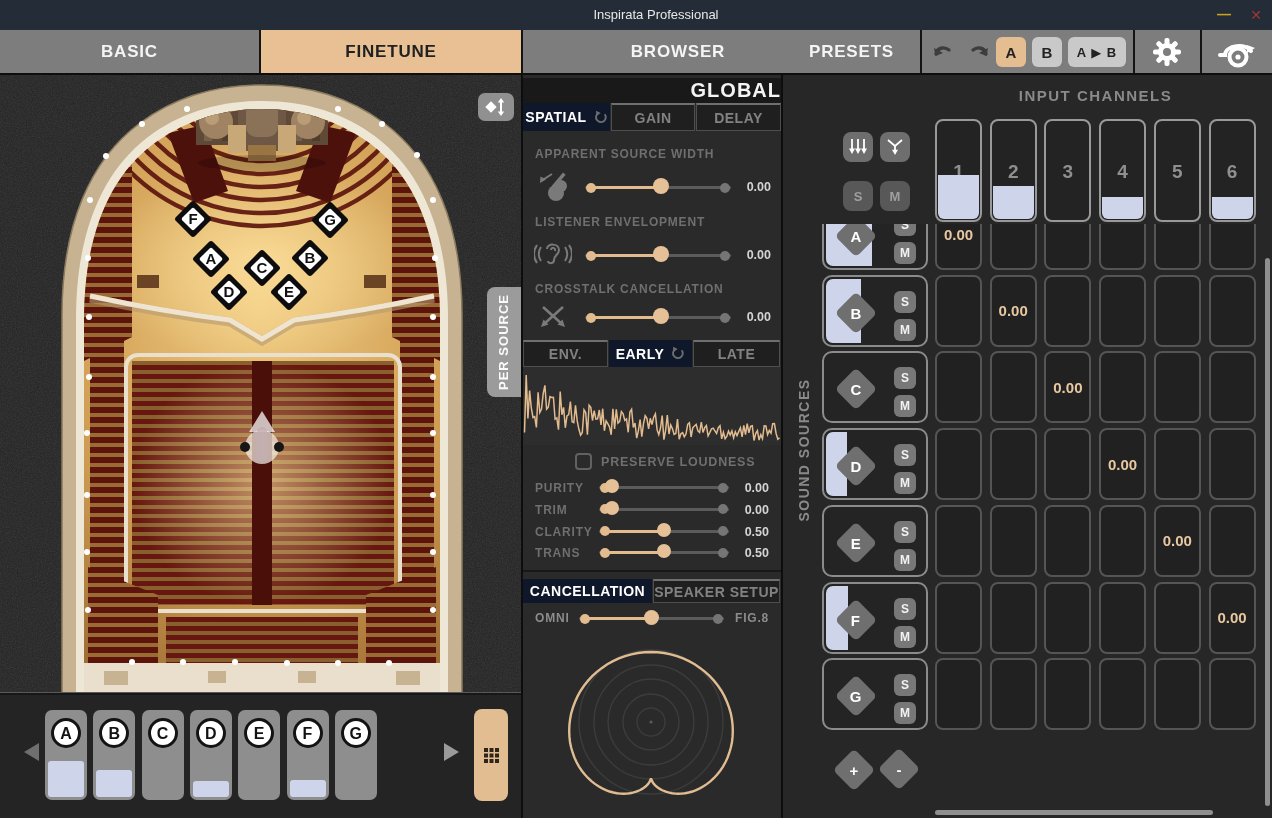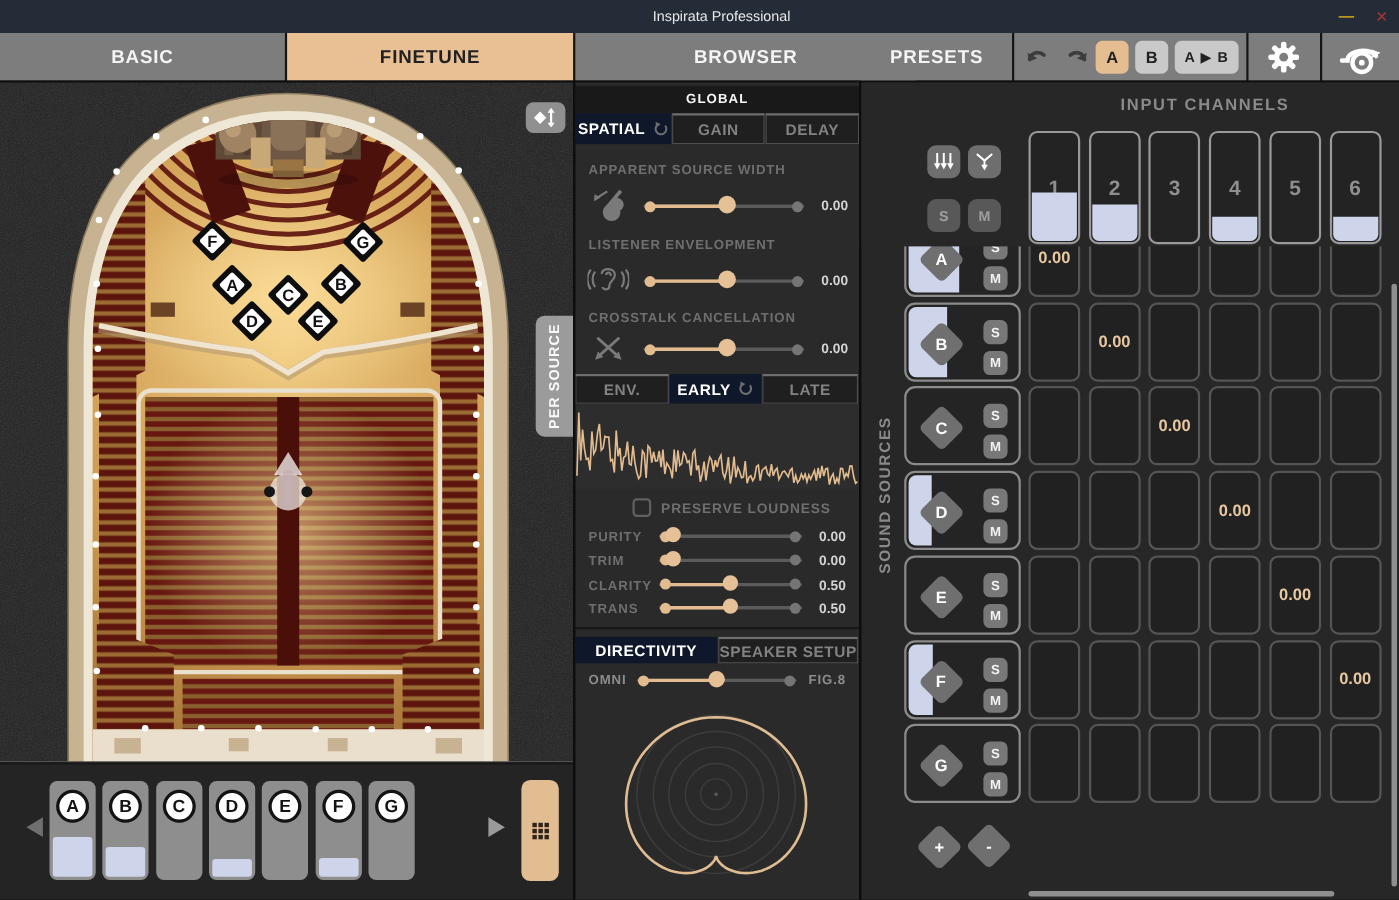--- a/index.html
+++ b/index.html
@@ -17,21 +17,21 @@
   .tseg{position:absolute;top:0;height:43px;background:#7d7d7d;}
   .ab-btn{position:absolute;top:7px;height:30px;border-radius:6px;background:#c9c9c9;color:#222;font-weight:bold;font-size:15px;display:flex;align-items:center;justify-content:center;}
   .ab-btn.sel{background:#e4bd90;}
   
   #left-panel{position:absolute;left:0;top:75px;width:521px;height:743px;background:#242424;overflow:hidden;}
   #mid-panel{position:absolute;left:523px;top:75px;width:258px;height:743px;background:#2a2a2a;overflow:hidden;}
   #right-panel{position:absolute;left:783px;top:75px;width:489px;height:743px;background:#272727;overflow:hidden;}
   .vline{position:absolute;top:75px;width:2px;height:743px;background:#0d0d0d;}
   
   .hdr-bar{position:absolute;left:0;top:3px;width:258px;height:25px;background:#191919;color:#f5f5f5;
-    font-weight:bold;font-size:12px;letter-spacing:1px;text-align:center;line-height:25px;}
+    font-weight:bold;font-size:20px;letter-spacing:1px;text-align:right;line-height:25px;}
   .seg-tab{position:absolute;display:flex;align-items:center;justify-content:center;gap:6px;
     font-weight:bold;font-size:14px;letter-spacing:.5px;color:#828282;background:#1f1f1f;
     border:1px solid #4e4e4e;border-top:2px solid #6f6f6f;}
   .seg-tab.on{background:#0f172a;border:none;color:#fff;font-size:14px;}
   .mlabel{position:absolute;color:#6f6f6f;font-weight:bold;font-size:12px;letter-spacing:.8px;white-space:nowrap;}
   .slider{position:absolute;height:18px;}
   .slider .track{position:absolute;top:8px;height:3px;border-radius:2px;background:#5b5b5b;}
   .slider .fill{position:absolute;top:8px;height:3px;border-radius:2px;background:#e2bb8e;}
   .slider .dot{position:absolute;top:4.5px;width:10px;height:10px;border-radius:50%;}
   .slider .handle{position:absolute;top:1.5px;width:16px;height:16px;border-radius:50%;background:#e6c096;}
@@ -523,21 +523,21 @@
           <div class="dot" style="left: 1px; background: rgb(226, 187, 142);"></div>
           <div class="dot" style="left: 119px; background: rgb(117, 117, 117);"></div>
           <div class="handle" style="left: 58px; width: 14px; height: 14px; top: 1px;"></div>
         </div>
         <div class="sval" style="left: 204px; top: 471.4px;">0.50</div>
       </div>
 
     <div class="divider" style="top:495px"></div>
     <div id="dir-tabs">
         <div class="seg-tab on" style="left: 0px; top: 504px; width: 129px; height: 24px;">
-          <span>DIRECTIVITY</span>
+          <span>CANCELLATION</span>
         </div>
         <div class="seg-tab" style="left: 130px; top: 504px; width: 127px; height: 24px;">
           <span>SPEAKER SETUP</span>
         </div>
       </div>
     <div class="mlabel" style="left:12px;top:536px;color:#8c8c8c">OMNI</div>
     <div class="slider" id="omni-slider" style="left:56px;top:534px;width:145px">
         <div class="track" style="left: 0px; width: 145px;"></div>
         <div class="fill" style="left: 5px; width: 67.5px;"></div>
         <div class="dot" style="left: 1px; background: rgb(226, 187, 142);"></div>

